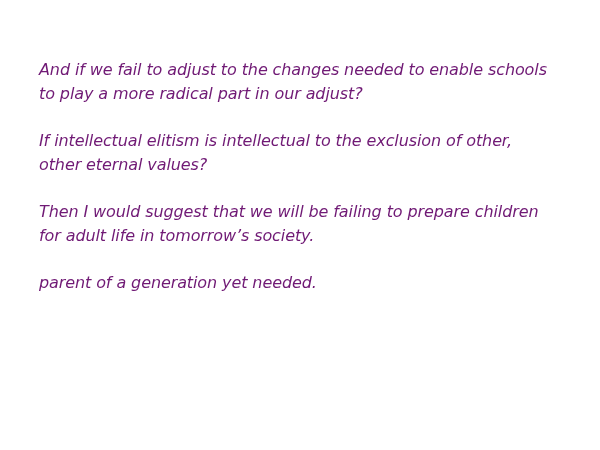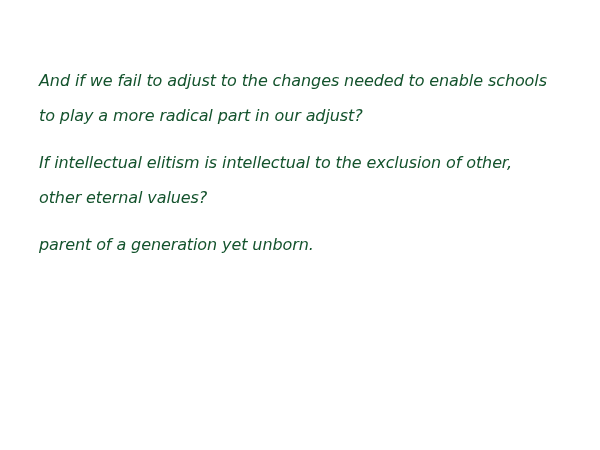--- a/index.html
+++ b/index.html
@@ -24,44 +24,47 @@
     margin: 0 0 23.6px 0;
   }
   .paragraph:last-child {
     margin-bottom: 0;
   }
   .line {
     font-family: "DejaVu Sans", sans-serif;
     font-style: italic;
     font-size: 16px;
     line-height: 23.7px;
-    color: #14532d;
+    color: #701a75;
     white-space: nowrap;
     letter-spacing: -0.1px;
-    margin-top: 11px;
   }
 </style>
 </head>
 <body>
 
 <div class="slide">
   <div class="textblock">
 
     <div class="paragraph">
       <div class="line">And if we fail to adjust to the changes needed to enable schools</div>
       <div class="line">to play a more radical part in our adjust?</div>
     </div>
 
     <div class="paragraph">
       <div class="line">If intellectual elitism is intellectual to the exclusion of other,</div>
       <div class="line">other eternal values?</div>
     </div>
 
+    <div class="paragraph">
+      <div class="line">Then I would suggest that we will be failing to prepare children</div>
+      <div class="line">for adult life in tomorrow’s society.</div>
+    </div>
 
     <div class="paragraph">
     </div>
 
     <div class="paragraph">
-      <div class="line">parent of a generation yet unborn.</div>
+      <div class="line">parent of a generation yet needed.</div>
     </div>
 
   </div>
 </div>
 
 </body></html>

